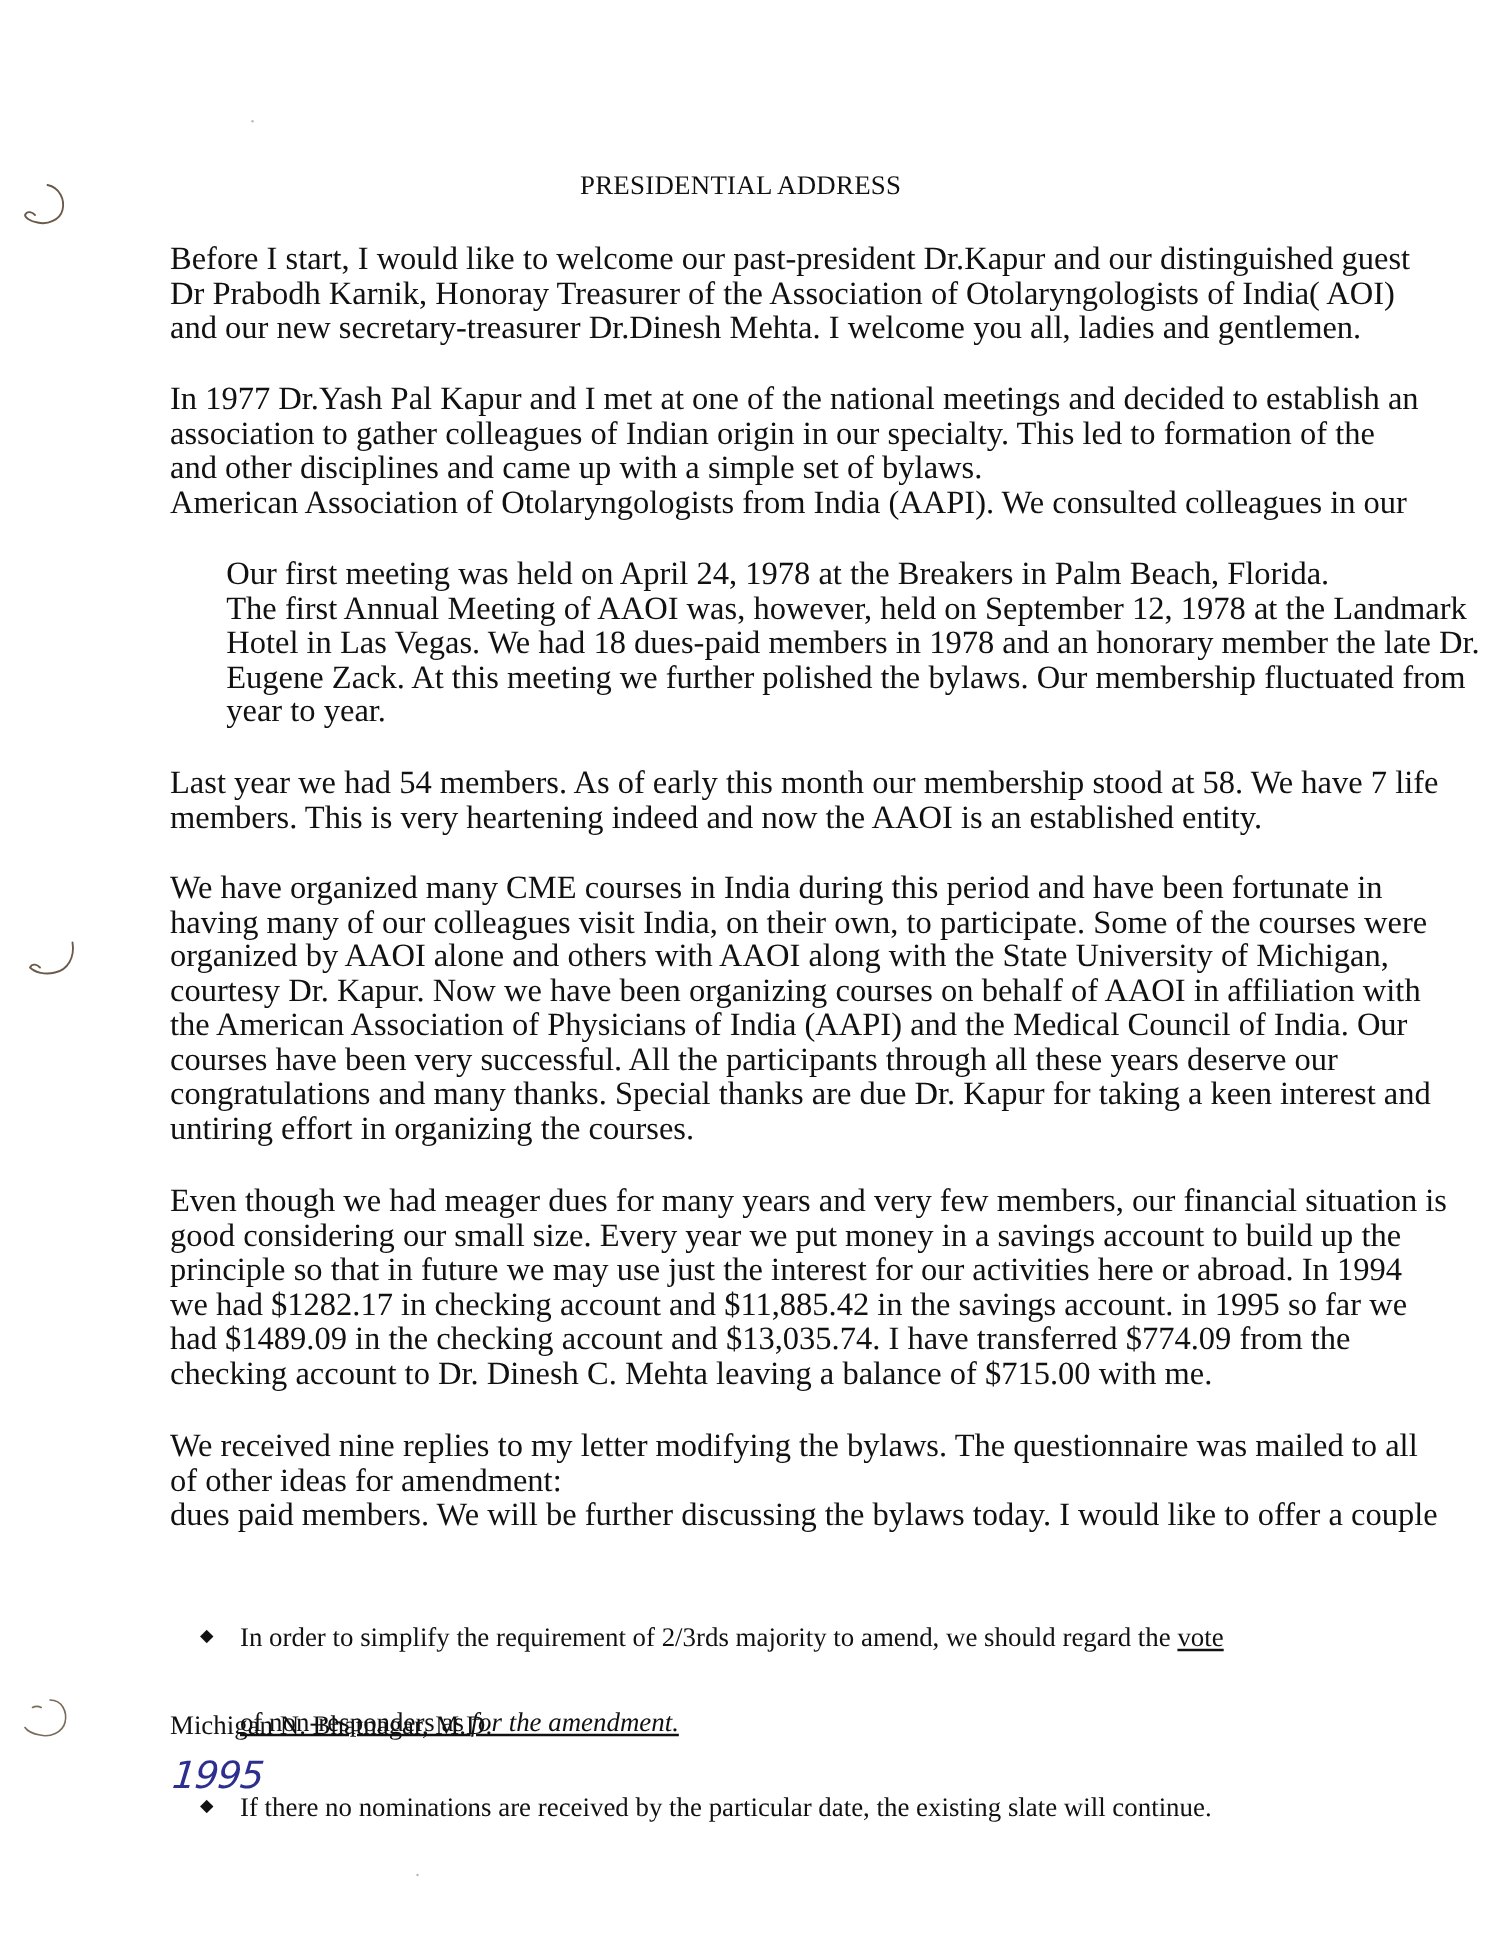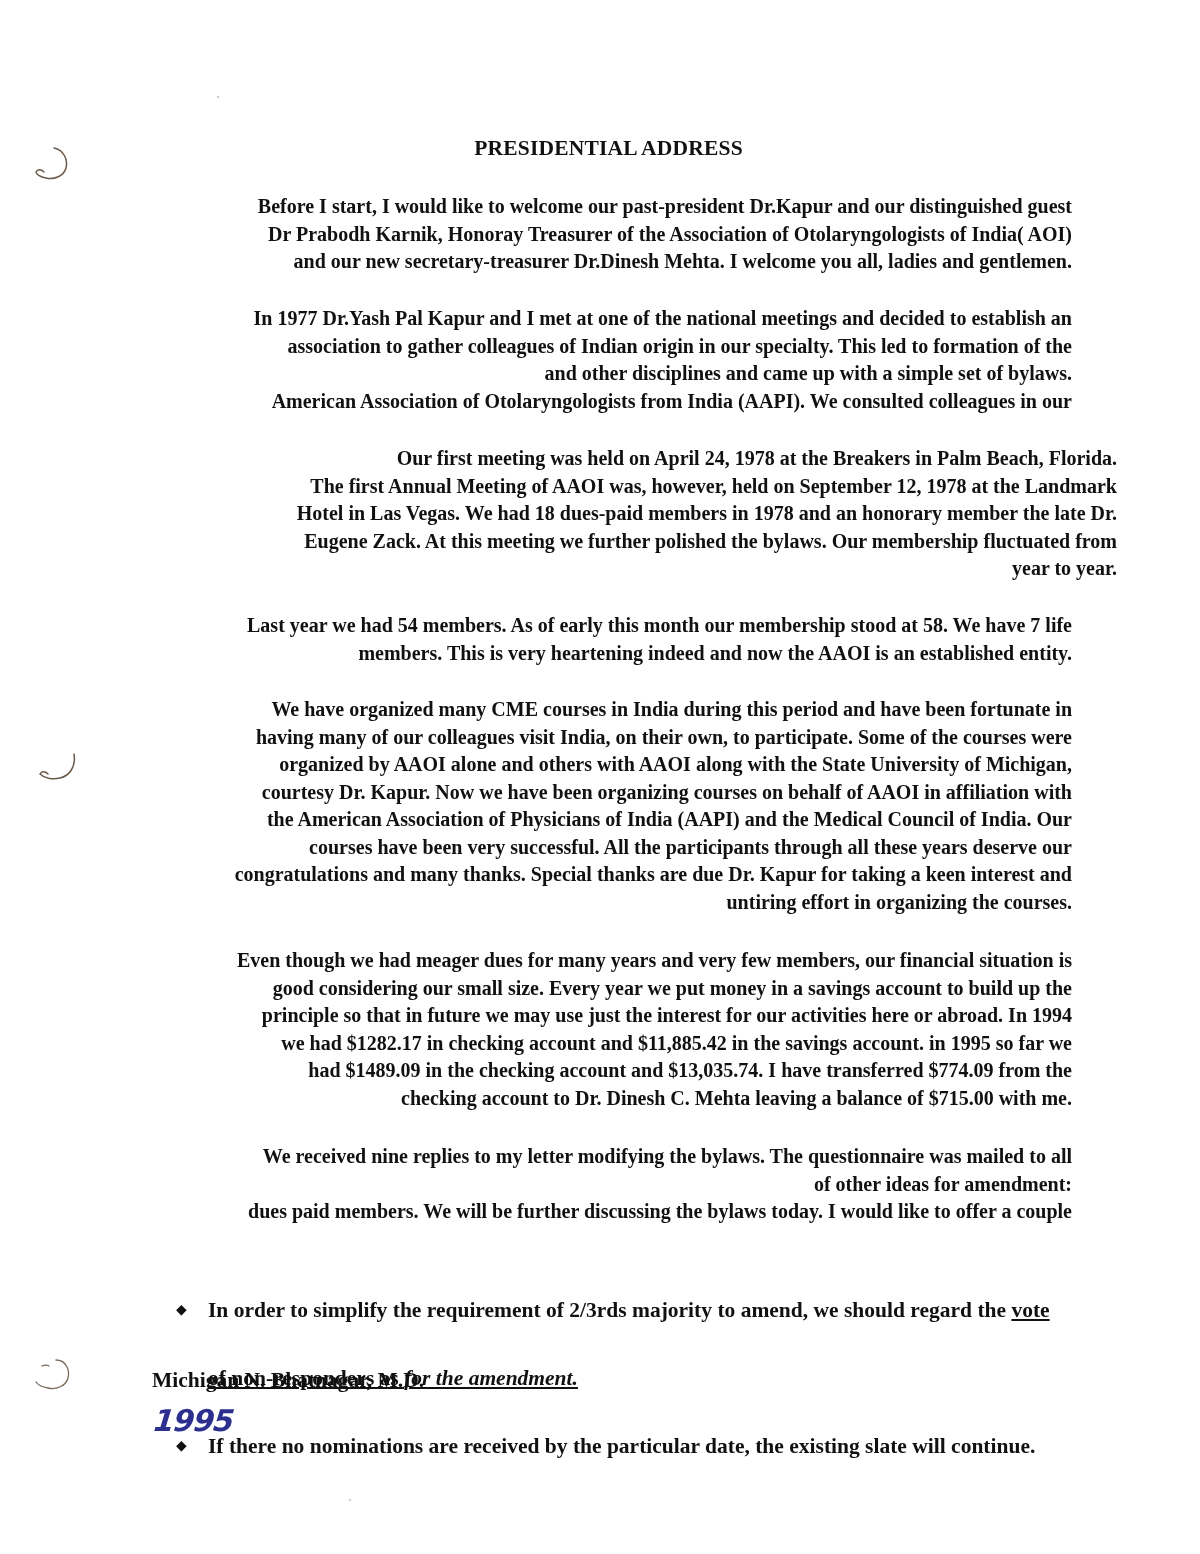--- a/index.html
+++ b/index.html
@@ -1,28 +1,28 @@
 <!DOCTYPE html>
 <html><head>
   <meta charset="utf-8">
   <style>
     html, body { margin: 0; padding: 0; background: #ffffff; }
     body {
       width: 1200px; height: 1554px; position: relative; overflow: hidden;
       font-family: "Liberation Serif", "DejaVu Serif", serif;
       color: #111111;
     }
-    .page { position: absolute; left: 16px; top: 0; width: 1040px; height: 1554px; font-weight: bold; }
+    .page { position: absolute; left: 0; top: 0; width: 1040px; height: 1554px; }
     .title {
       position: absolute; top: 136px; left: 0; width: 1185px; text-align: center;
       font-size: 21.5px; letter-spacing: 0.2px;
     }
     .para {
       position: absolute; left: 136px; width: 920px;
-      font-size: 20px; line-height: 27.5px; text-align: right;
+      font-size: 26px; line-height: 27.5px;
     }
     .para .ln { display: block; white-space: nowrap; }
     #p1 { top: 193px; }
     #p2 { top: 305px; }
     #p3 { top: 445px; margin-left: 45px; }
     #p4 { top: 612px; }
     #p5 { top: 696px; }
     #p6 { top: 947px; }
     #p7 { top: 1143px; }
     .bullets { position: absolute; left: 160px; top: 1256px; width: 900px; font-size: 21.5px; line-height: 28px; }

